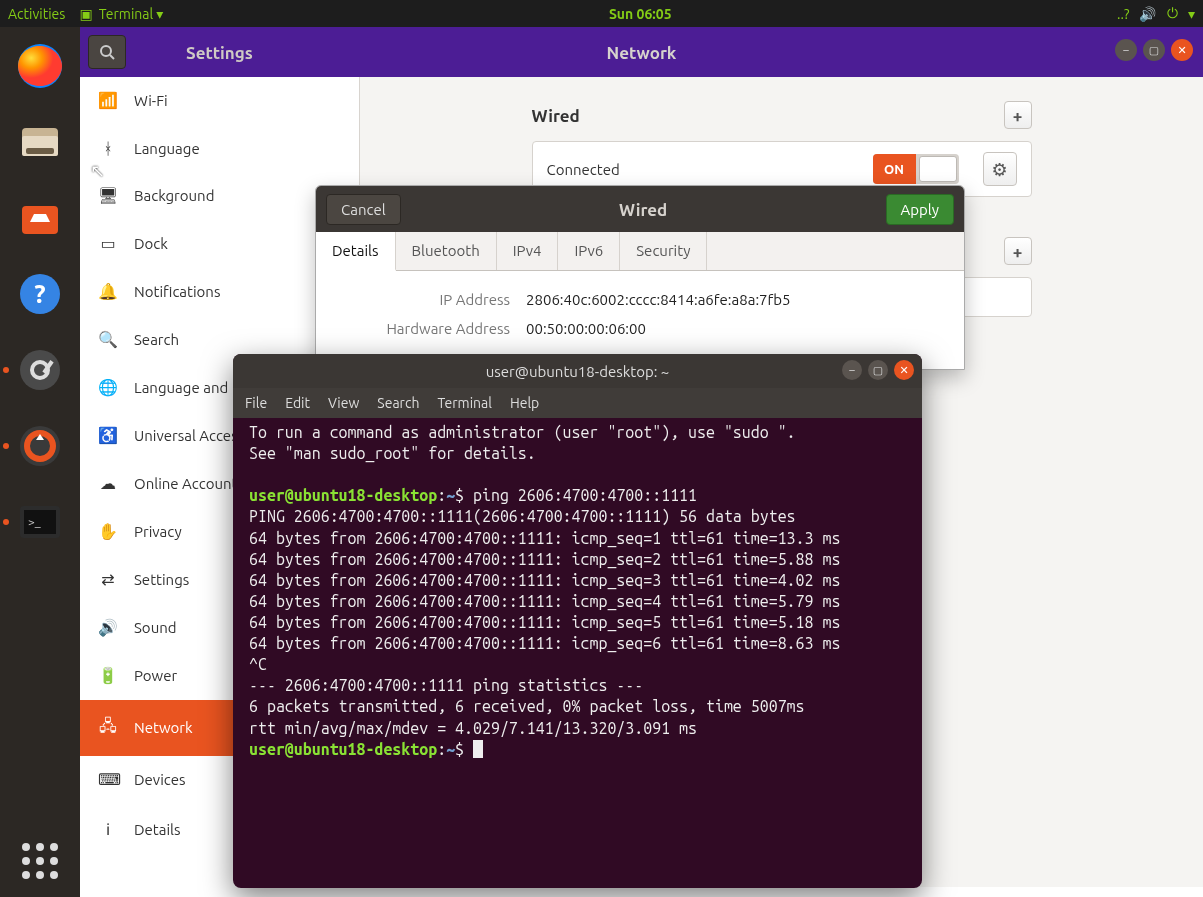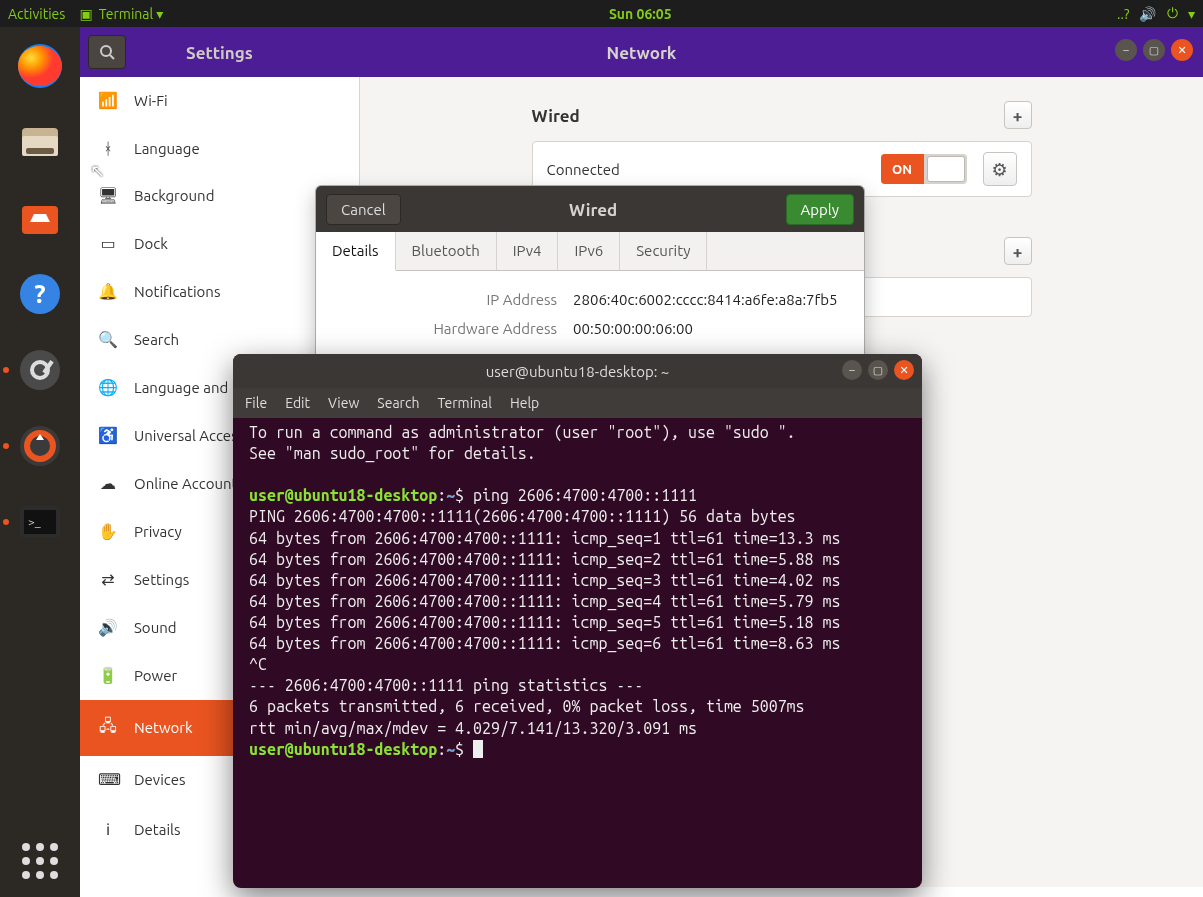--- a/index.html
+++ b/index.html
@@ -144,21 +144,21 @@
     margin-bottom:12px;
   }
   .add-btn{
     width:28px;height:28px;border:1px solid #c8c4bf;border-radius:4px;
     background:linear-gradient(#fff,#eee);
     display:flex;align-items:center;justify-content:center;font-weight:bold;color:#555;
   }
   .row{
     background:#fff;border:1px solid #d6d2cd;border-radius:4px;
     padding:10px 14px;
-    display:flex;align-items:center;gap:16px;
+    display:flex;align-items:center;gap:24px;
   }
   .row .label{flex:1;font-size:15px;color:#333;}
   .toggle{
     width:86px;height:30px;border-radius:4px;
     background:#d6d2cd;position:relative;overflow:hidden;font-size:13px;font-weight:bold;
   }
   .toggle .on{
     position:absolute;left:0;top:0;bottom:0;width:50%;
     background:#E95420;color:#fff;display:flex;align-items:center;justify-content:center;
   }
@@ -169,21 +169,21 @@
   .gear-btn{
     width:34px;height:34px;border:1px solid #c8c4bf;border-radius:4px;
     background:linear-gradient(#fff,#eee);
     display:flex;align-items:center;justify-content:center;font-size:18px;color:#555;
   }
 
   
   .dialog{
     position:absolute;
     left:315px; top:185px;
-    width:550px;
+    width:650px;
     background:#fff;
     border:1px solid #aaa;
     border-radius:6px 6px 0 0;
     overflow:hidden;
     box-shadow:0 8px 20px rgba(0,0,0,.25);
   }
   .dialog-header{
     height:46px;background:#3b3734;color:#ddd;
     display:flex;align-items:center;justify-content:space-between;
     padding:0 10px;
@@ -196,21 +196,21 @@
   .dialog-header .title{font-size:17px;color:#d6d2cd;font-weight:600;}
   .tabs{
     display:flex;border-bottom:1px solid #c6c2bd;background:#f3f1ef;
   }
   .tab{
     padding:10px 16px;font-size:15px;color:#555;
     border-right:1px solid #d6d2cd;cursor:pointer;
   }
   .tab.active{background:#fff;color:#111;border-bottom:2px solid #fff;margin-bottom:-1px;}
   .details{
-    padding:20px 24px;font-size:15px;color:#333;margin-left:47px;
+    padding:20px 24px;font-size:15px;color:#333;
   }
   .details-row{display:flex;gap:16px;margin-bottom:12px;}
   .details-row .k{width:170px;text-align:right;color:#777;}
   .details-row .v{color:#222;}
 
   
   .terminal{
     position:absolute;
     left:233px; top:354px;
     width:689px;

